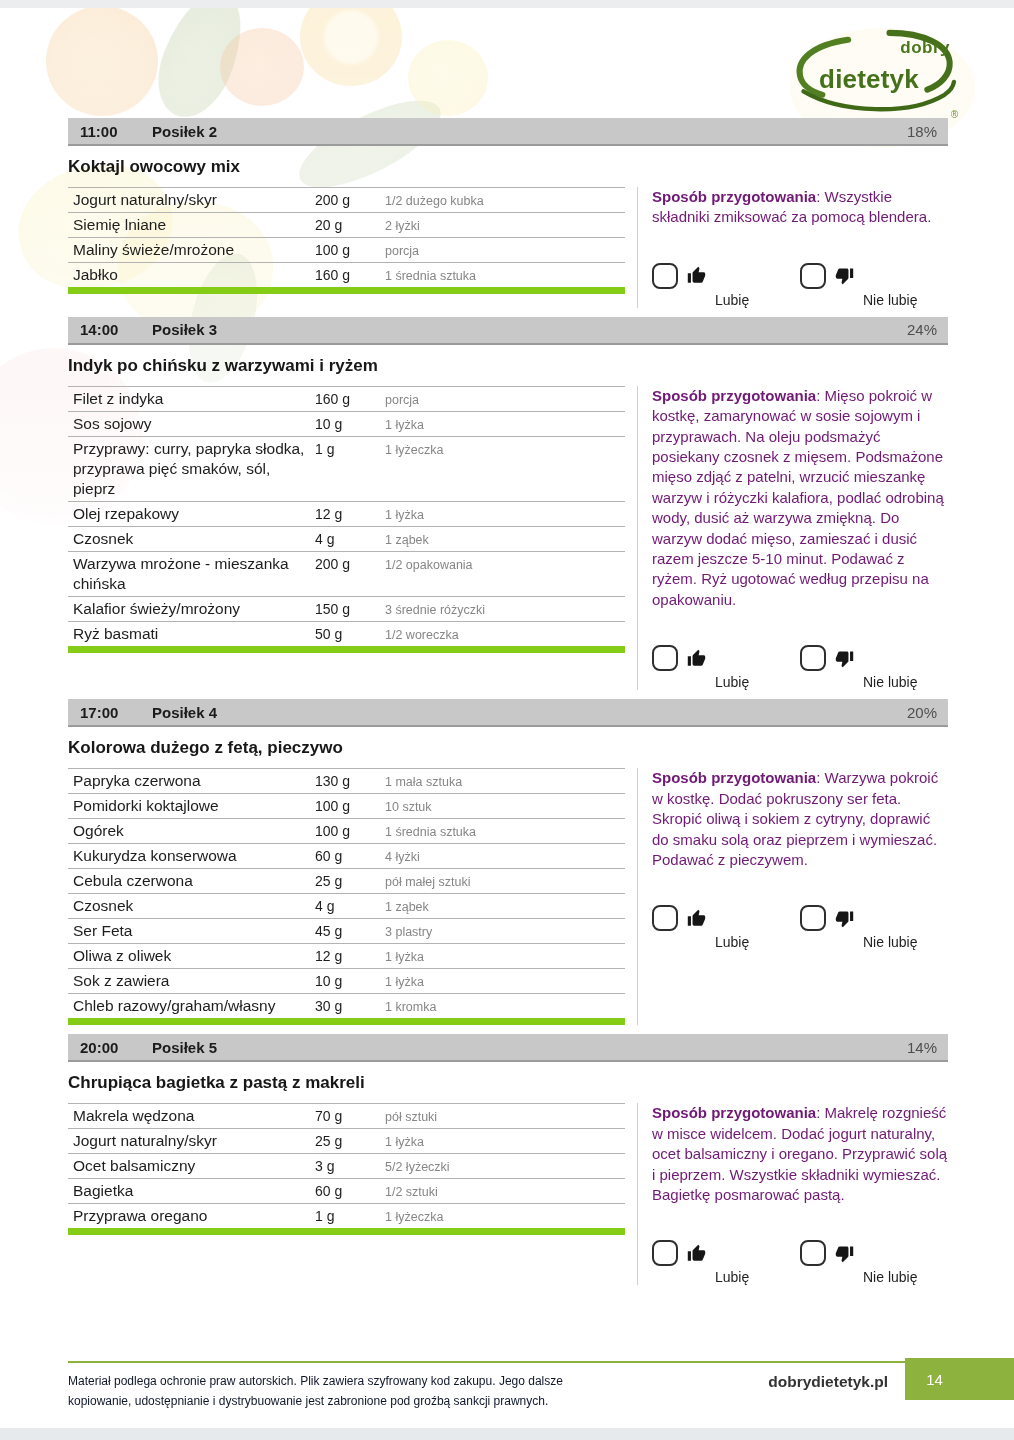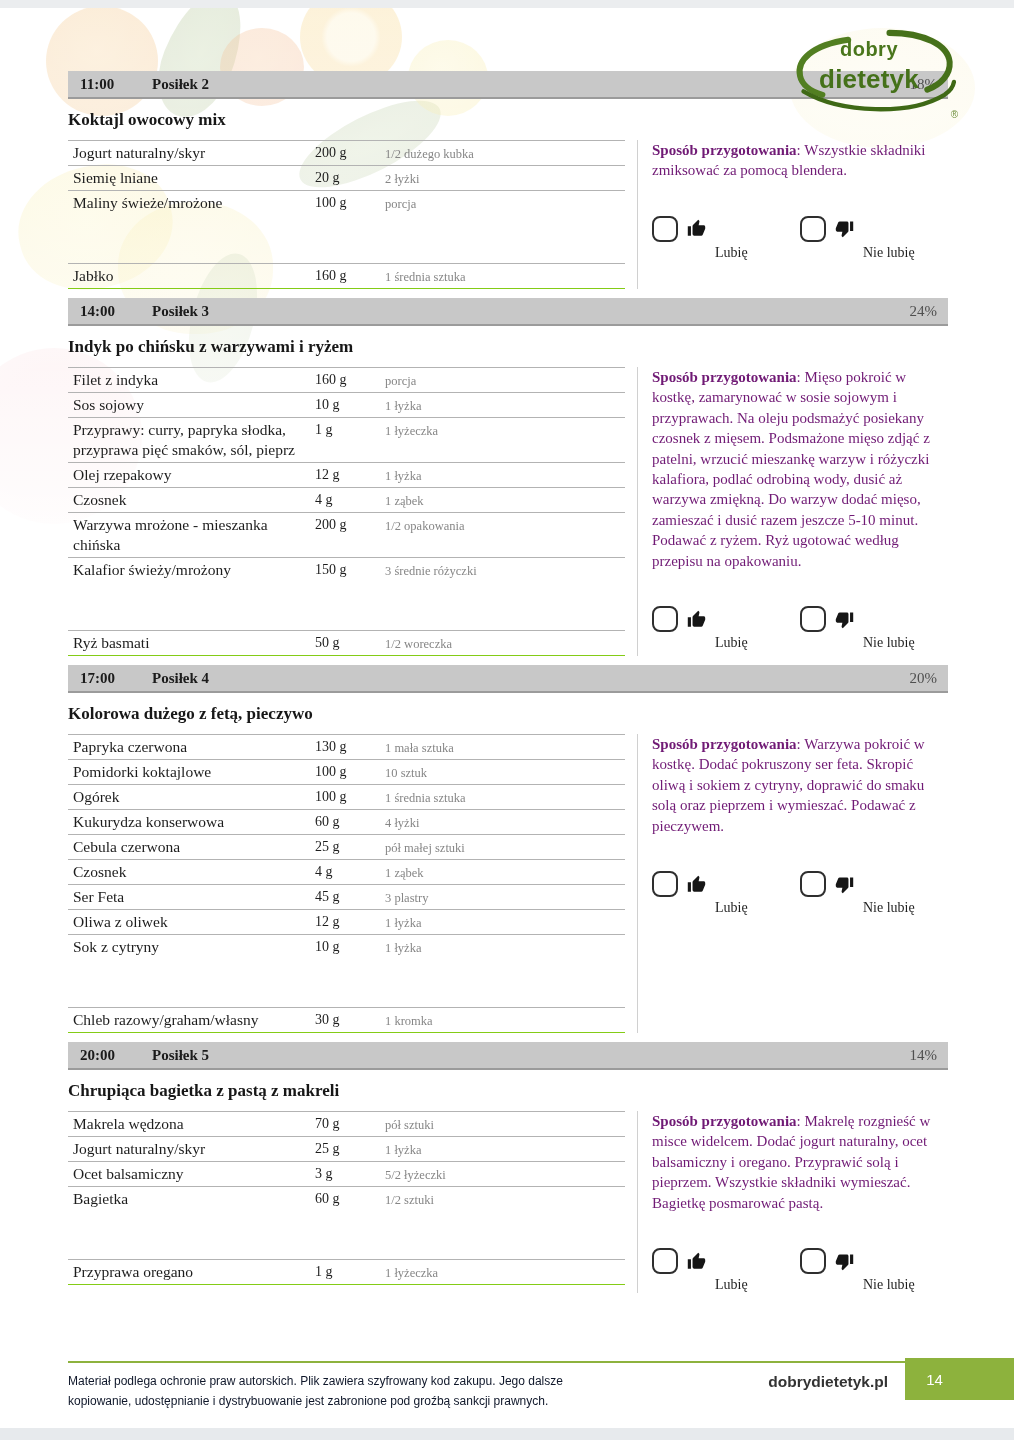--- a/index.html
+++ b/index.html
@@ -27,45 +27,45 @@
   .leaf       { position:absolute; background:radial-gradient(ellipse, #93b264, #7e9c52); opacity:.34; }
   .leaf1 { left:166px; top:-12px; width:70px;  height:132px; border-radius:50%/58% 58% 42% 42%; transform:rotate(22deg); }
   .leaf2 { left:292px; top:116px; width:156px; height:56px;  border-radius:50%; transform:rotate(-27deg); opacity:.30; }
   .leaf3 { left:192px; top:252px; width:62px;  height:132px; border-radius:50%; transform:rotate(14deg); opacity:.30; }
   .bg-art::after { content:""; position:absolute; inset:0;
     background:linear-gradient(180deg, rgba(255,255,255,.42) 0%, rgba(255,255,255,.58) 30%, rgba(255,255,255,.82) 58%, #ffffff 82%); }
 
   
   .logo { position:absolute; top:26px; right:54px; width:172px; height:96px; z-index:5; }
   .logo svg { position:absolute; inset:0; }
-  .logo .t-dobry    { position:absolute; top:12px;  left:0; right:10px; text-align:center; font-size:20px; font-weight:bold; color:#4a761c; letter-spacing:.5px; }
+  .logo .t-dobry    { position:absolute; top:12px;  left:0; right:10px; text-align:right; font-size:17px; font-weight:bold; color:#4a761c; letter-spacing:.5px; }
   .logo .t-dietetyk { position:absolute; top:38px;  left:0; right:10px; text-align:center; font-size:26px; font-weight:bold; color:#45711a; letter-spacing:.2px; }
   .logo .t-reg      { position:absolute; bottom:2px; right:2px; font-size:10px; color:#70913f; }
 
   
-  .content { position:relative; z-index:2; padding:71px 66px 0 68px;font-family:Liberation Serif, serif; }
+  .content { position:relative; z-index:2; padding:118px 66px 0 68px; }
 
   .meal + .meal { margin-top:9px; }
   .meal-bar {
     height:28px; background:#c8c8c8; border-bottom:2px solid #9b9b9b;
     display:flex; align-items:center; font-size:15px; color:#1b1b1b;
   }
   .bar-time { font-weight:bold; margin-left:12px; width:72px; }
   .bar-name { font-weight:bold; }
   .bar-pct  { margin-left:auto; margin-right:11px; color:#4f4f4f; }
 
   .recipe-title { margin:11px 0 10px; font-size:17px; font-weight:bold; color:#171717; }
 
   .cols { display:flex; align-items:stretch; }
   .ingredients { width:558px; }
   .col-sep { width:1px; background:#d0d0d0; margin-left:12px; }
   .prep-col { flex:1; padding-left:14px; }
 
   .ing-row { display:flex; border-top:1px solid #b3b3b3; padding:2px 0 2px; }
-  .ing-row:last-child { border-bottom:1px solid #84cc16;margin-top:48px; }
+  .ing-row:last-child { border-bottom:7px solid #84cc16; }
   .ing-name    { width:247px; padding:0 8px 0 5px; font-size:15.5px; line-height:20px; color:#1d1d1d; }
   .ing-amount  { width:70px; font-size:14px; line-height:20px; color:#1d1d1d; }
   .ing-measure { flex:1; font-size:12.5px; line-height:18px; color:#868686; padding-top:2px; }
 
   .prep-text { font-size:15px; line-height:20.4px; color:#701a75; }
   .prep-text b { font-weight:bold; }
 
   .likes { display:flex; align-items:center; margin-top:16px; }
   .like-group { display:flex; align-items:center; width:148px; }
   .checkbox {
@@ -310,21 +310,21 @@
     <span class="ing-measure">3 plastry</span>
   </div>
 
   <div class="ing-row">
     <span class="ing-name">Oliwa z oliwek</span>
     <span class="ing-amount">12 g</span>
     <span class="ing-measure">1 łyżka</span>
   </div>
 
   <div class="ing-row">
-    <span class="ing-name">Sok z cytryny</span>
+    <span class="ing-name">Sok z zawiera</span>
     <span class="ing-amount">10 g</span>
     <span class="ing-measure">1 łyżka</span>
   </div>
 
   <div class="ing-row">
     <span class="ing-name">Chleb razowy/graham/własny</span>
     <span class="ing-amount">30 g</span>
     <span class="ing-measure">1 kromka</span>
   </div>
 </div>

